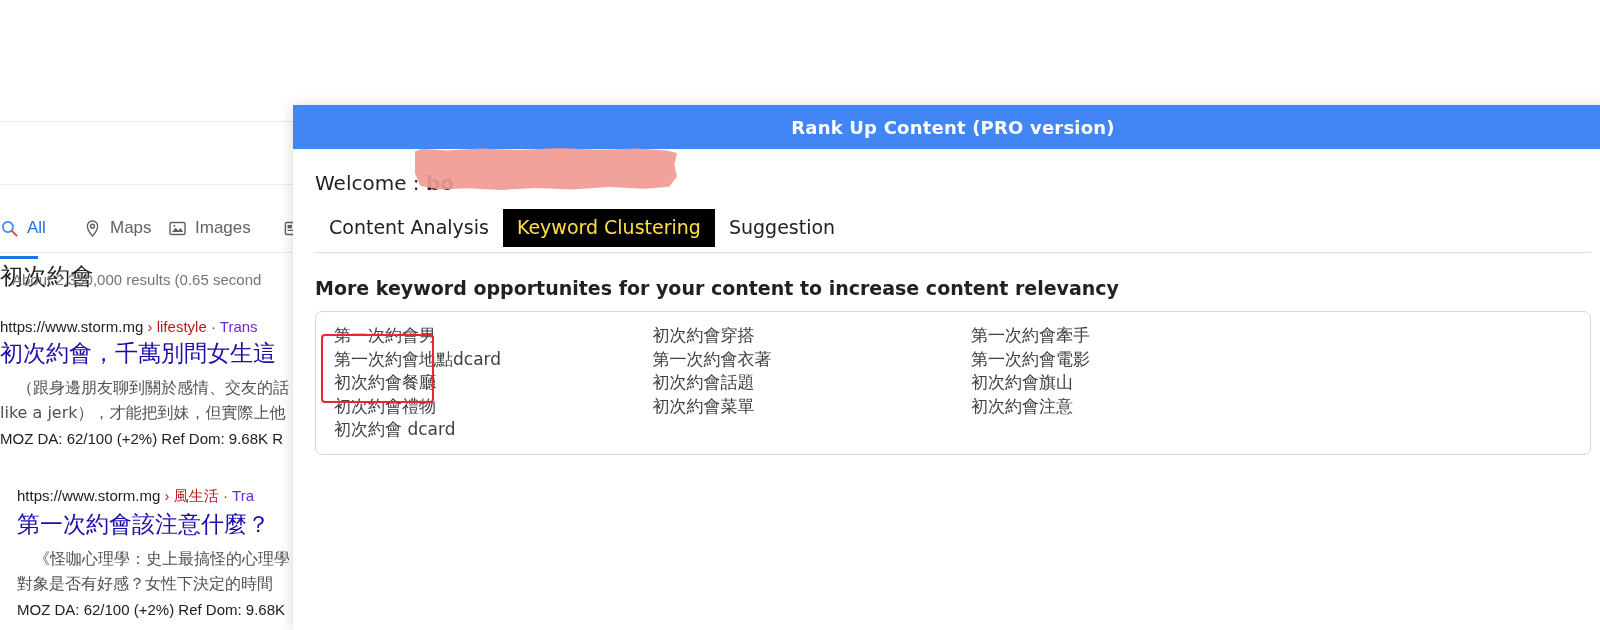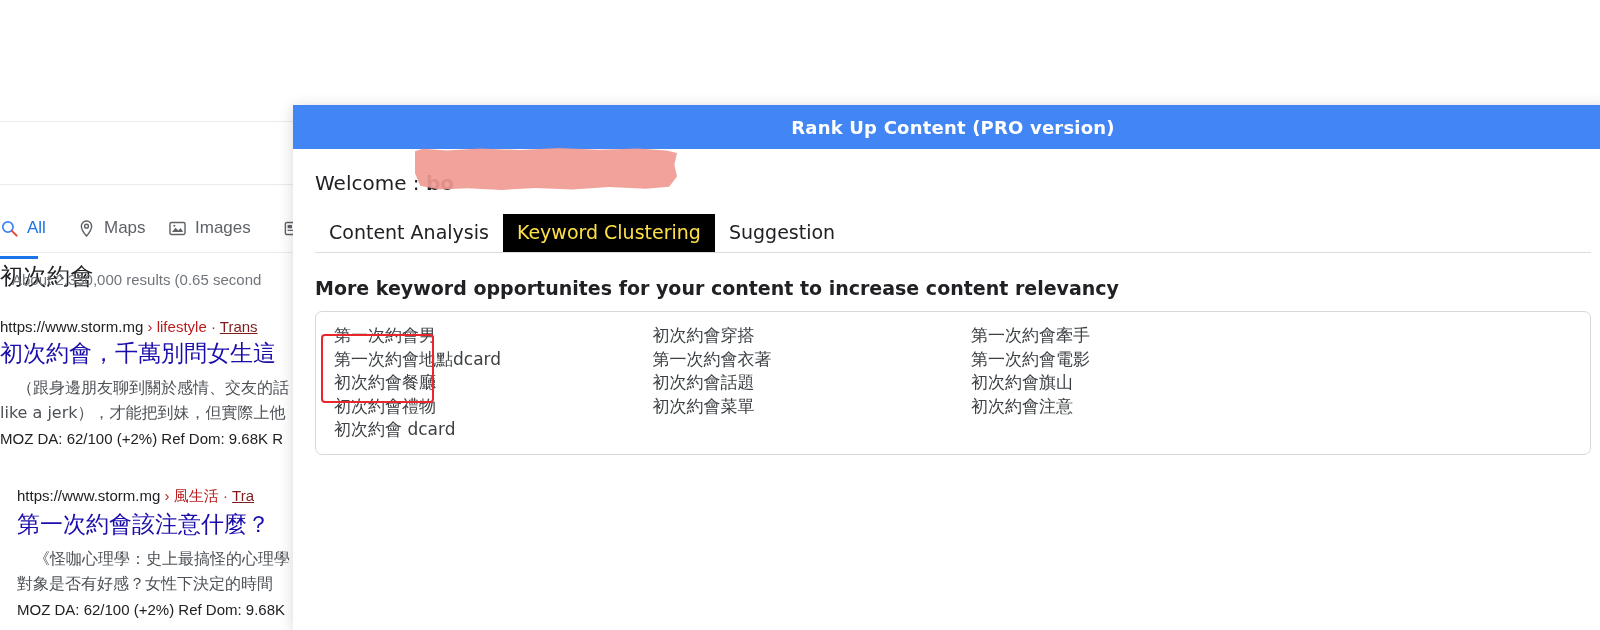--- a/index.html
+++ b/index.html
@@ -40,21 +40,21 @@
     position:absolute; left:12px; top:271px; font-size:15px; color:#70757a;
     font-family:"Liberation Sans",sans-serif;
   }
 
   .result { position:absolute; left:0; width:640px; }
   .res-url {
     font-size:15px; color:#202124; white-space:nowrap;
     font-family:"Liberation Sans",sans-serif;
   }
   .res-url .crumb { color:#b91c1c; }
-  .res-url .trans { color:#7f1d1d;text-decoration:underline; }
+  .res-url .trans { color:#6d28d9; }
   .res-title {
     font-size:23px; color:#1a0dab; white-space:nowrap; margin-top:3px;
     font-family:"DejaVu Sans","Liberation Sans",sans-serif;
   }
   .res-snip {
     font-size:16px; color:#4d5156; white-space:nowrap; line-height:1.58;
     font-family:"DejaVu Sans","Liberation Sans",sans-serif;
   }
   .res-moz {
     font-size:15px; color:#202124; white-space:nowrap; margin-top:4px;
@@ -85,21 +85,21 @@
     position:absolute; left:100px; top:-23px; width:262px; height:42px;
     background:#ef9a93;
     opacity:.92;
     clip-path: polygon(0% 8%, 3% 2%, 12% 6%, 25% 1%, 40% 5%, 55% 0%, 70% 4%,
                        85% 1%, 96% 6%, 100% 12%, 99% 40%, 100% 68%, 97% 92%,
                        88% 97%, 74% 93%, 60% 99%, 46% 95%, 33% 100%, 20% 96%,
                        9% 99%, 2% 90%, 0% 60%);
   }
 
   .tabs {
-    margin-top:14px; display:flex; align-items:flex-end; gap:0;
+    margin-top:14px; display:flex; align-items:flex-start; gap:0;
     border-bottom:1px solid #dcdcdc; padding-bottom:0; height:44px;
   }
   .tab {
     font-size:19px; color:#202124; padding:6px 14px; cursor:pointer;
     font-family:"DejaVu Sans","Liberation Sans",sans-serif;
     line-height:1.35;
   }
   .tab.active { background:#000000; color:#fde047; }
 
   .section-title {
@@ -141,21 +141,21 @@
       <div class="nav-item active" style="left:0px;">
         <span class="nav-ico">
           <svg width="19" height="19" viewBox="0 0 24 24">
             <circle cx="10" cy="10" r="6.5" fill="none" stroke="#4285f4" stroke-width="2.2"></circle>
             <path d="M15 15 L21 21" stroke="#ea4335" stroke-width="2.4" stroke-linecap="round"></path>
           </svg>
         </span>
         <span>All</span>
         <span class="nav-underline"></span>
       </div>
-      <div class="nav-item" style="left:77px;">
+      <div class="nav-item" style="left:83px;">
         <span class="nav-ico">
           <svg width="19" height="19" viewBox="0 0 24 24">
             <path d="M12 2.5c-3.6 0-6.5 2.9-6.5 6.5 0 4.9 6.5 12.5 6.5 12.5s6.5-7.6 6.5-12.5c0-3.6-2.9-6.5-6.5-6.5z" fill="none" stroke="#5f6368" stroke-width="1.8"></path>
             <circle cx="12" cy="9" r="2.4" fill="none" stroke="#5f6368" stroke-width="1.8"></circle>
           </svg>
         </span>
         <span>Maps</span>
       </div>
       <div class="nav-item" style="left:168px;">
         <span class="nav-ico">

